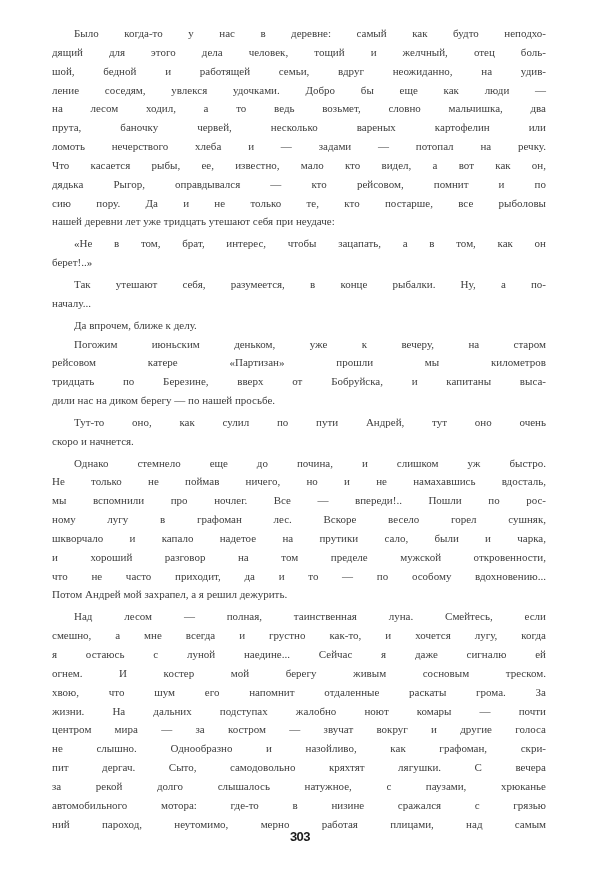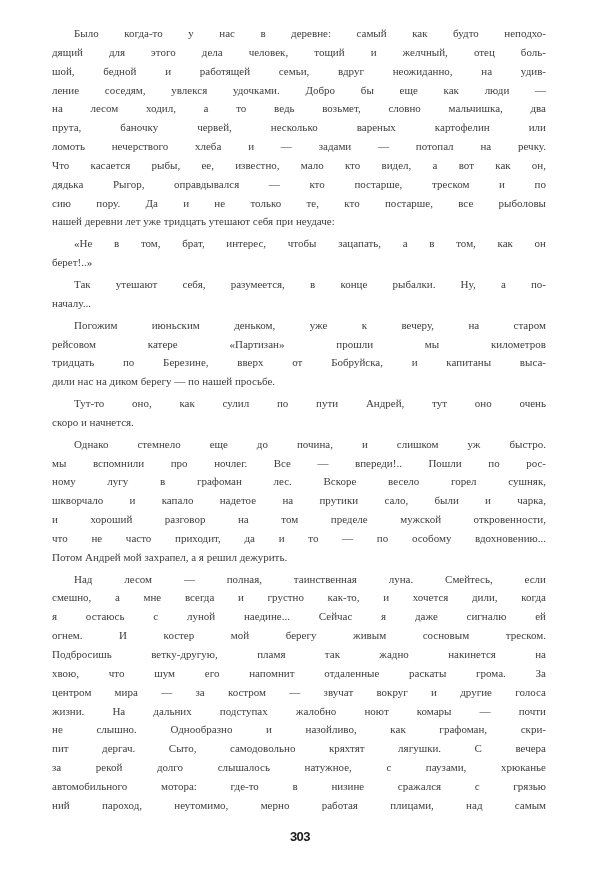--- a/index.html
+++ b/index.html
@@ -60,73 +60,76 @@
 
   <div class="paragraph">
     <span class="line indent">Было когда-то у нас в деревне: самый как будто неподхо-</span>
     <span class="line">дящий для этого дела человек, тощий и желчный, отец боль-</span>
     <span class="line">шой, бедной и работящей семьи, вдруг неожиданно, на удив-</span>
     <span class="line">ление соседям, увлекся удочками. Добро бы еще как люди —</span>
     <span class="line">на лесом ходил, а то ведь возьмет, словно мальчишка, два</span>
     <span class="line">прута, баночку червей, несколько вареных картофелин или</span>
     <span class="line">ломоть нечерствого хлеба и — задами — потопал на речку.</span>
     <span class="line">Что касается рыбы, ее, известно, мало кто видел, а вот как он,</span>
-    <span class="line">дядька Рыгор, оправдывался — кто постарше, треском и по</span>
+    <span class="line">дядька Рыгор, оправдывался — кто рейсовом, помнит и по</span>
     <span class="line">сию пору. Да и не только те, кто постарше, все рыболовы</span>
     <span class="line last">нашей деревни лет уже тридцать утешают себя при неудаче:</span>
   </div>
   <div class="para-gap"></div>
 
   <div class="paragraph">
     <span class="line indent">«Не в том, брат, интерес, чтобы зацапать, а в том, как он</span>
     <span class="line last">берет!..»</span>
   </div>
   <div class="para-gap"></div>
 
   <div class="paragraph">
     <span class="line indent">Так утешают себя, разумеется, в конце рыбалки. Ну, а по-</span>
     <span class="line last">началу...</span>
   </div>
   <div class="para-gap"></div>
 
+  <div class="paragraph">
+    <span class="line indent last">Да впрочем, ближе к делу.</span>
+  </div>
 
   <div class="paragraph">
     <span class="line indent">Погожим июньским деньком, уже к вечеру, на старом</span>
     <span class="line">рейсовом катере «Партизан» прошли мы километров</span>
     <span class="line">тридцать по Березине, вверх от Бобруйска, и капитаны выса-</span>
     <span class="line last">дили нас на диком берегу — по нашей просьбе.</span>
   </div>
   <div class="para-gap"></div>
 
   <div class="paragraph">
     <span class="line indent">Тут-то оно, как сулил по пути Андрей, тут оно очень</span>
     <span class="line last">скоро и начнется.</span>
   </div>
   <div class="para-gap"></div>
 
   <div class="paragraph">
     <span class="line indent">Однако стемнело еще до почина, и слишком уж быстро.</span>
+    <span class="line">Не только не поймав ничего, но и не намахавшись вдосталь,</span>
     <span class="line">мы вспомнили про ночлег. Все — впереди!.. Пошли по рос-</span>
     <span class="line">ному лугу в графоман лес. Вскоре весело горел сушняк,</span>
     <span class="line">шкворчало и капало надетое на прутики сало, были и чарка,</span>
     <span class="line">и хороший разговор на том пределе мужской откровенности,</span>
     <span class="line">что не часто приходит, да и то — по особому вдохновению...</span>
     <span class="line last">Потом Андрей мой захрапел, а я решил дежурить.</span>
   </div>
   <div class="para-gap"></div>
 
   <div class="paragraph">
     <span class="line indent">Над лесом — полная, таинственная луна. Смейтесь, если</span>
-    <span class="line">смешно, а мне всегда и грустно как-то, и хочется дили, когда</span>
+    <span class="line">смешно, а мне всегда и грустно как-то, и хочется лугу, когда</span>
     <span class="line">я остаюсь с луной наедине... Сейчас я даже сигналю ей</span>
     <span class="line">огнем. И костер мой берегу живым сосновым треском.</span>
-    <span class="line">Подбросишь ветку-другую, пламя так жадно накинется на</span>
     <span class="line">хвою, что шум его напомнит отдаленные раскаты грома. За</span>
+    <span class="line">жизни. На дальних подступах жалобно ноют комары — почти</span>
     <span class="line">центром мира — за костром — звучат вокруг и другие голоса</span>
-    <span class="line">жизни. На дальних подступах жалобно ноют комары — почти</span>
     <span class="line">не слышно. Однообразно и назойливо, как графоман, скри-</span>
     <span class="line">пит дергач. Сыто, самодовольно кряхтят лягушки. С вечера</span>
     <span class="line">за рекой долго слышалось натужное, с паузами, хрюканье</span>
     <span class="line">автомобильного мотора: где-то в низине сражался с грязью</span>
     <span class="line">ний пароход, неутомимо, мерно работая плицами, над самым</span>
   </div>
 
 </div>
 
 <div class="page-number">303</div>

